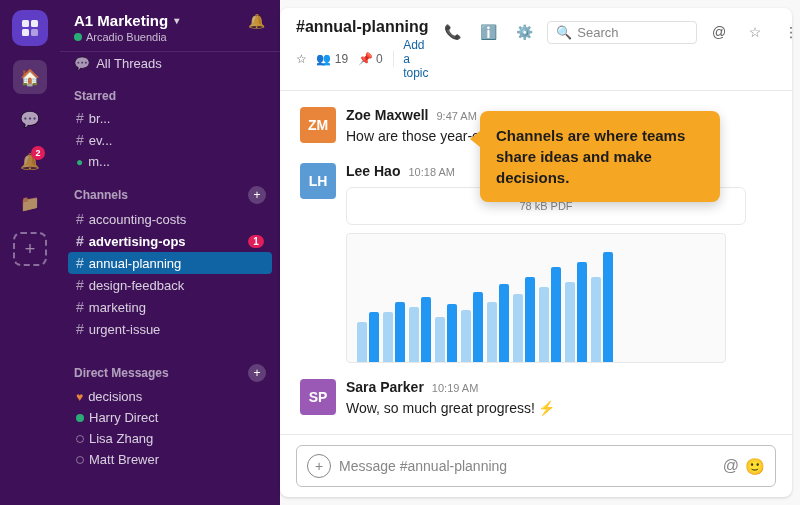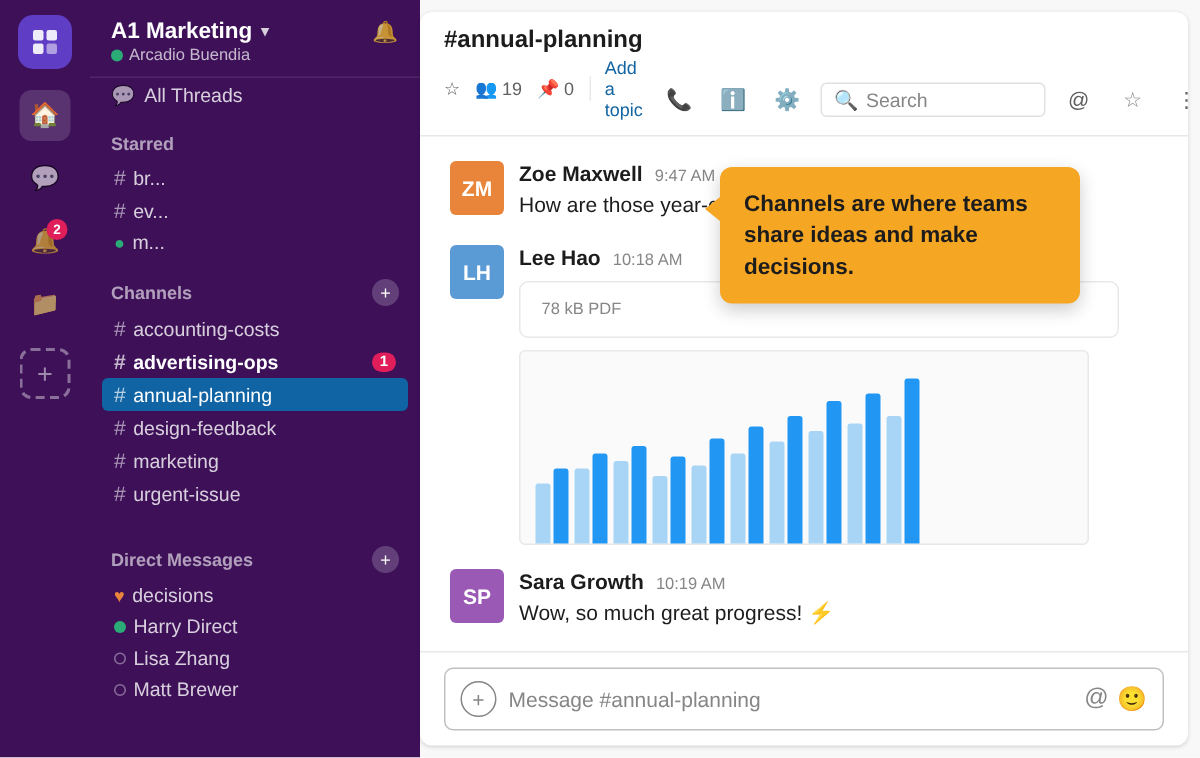--- a/index.html
+++ b/index.html
@@ -214,21 +214,21 @@
       background: white;
       border-radius: 8px;
       margin: 8px 8px 8px 0;
       overflow: hidden;
       box-shadow: 0 1px 3px rgba(0,0,0,0.15);
     }
 
     
     .channel-header {
       display: flex;
-      align-items: flex-end;
+      align-items: flex-start;
       padding: 10px 16px;
       border-bottom: 1px solid #e8e8e8;
       gap: 10px;
       flex-shrink: 0;
     }
     .channel-title {
       font-size: 16px;
       font-weight: 700;
       color: #1d1c1d;
     }
@@ -350,20 +350,21 @@
     }
     .attachment-title {
       font-weight: 700;
       font-size: 13px;
       color: #1264a3;
       margin-bottom: 2px;
     }
     .attachment-sub {
       font-size: 11px;
       color: #868686;
+      text-align: center;
     }
 
     
     .bar-chart {
       display: flex;
       align-items: flex-end;
       gap: 4px;
       height: 130px;
       padding: 10px 10px 0;
       border: 1px solid #e8e8e8;
@@ -670,21 +671,21 @@
           </div>
       </div>
     </div>
 
     <div class="message-row">
       <div class="avatar">
         <div class="avatar-img" style="background:#9b59b6;">SP</div>
       </div>
       <div class="message-content">
         <div class="message-header">
-          <span class="message-author">Sara Growth</span>
+          <span class="message-author">Sara Parker</span>
           <span class="message-time">10:19 AM</span>
         </div>
         <div class="message-text">Wow, so much great progress! ⚡</div>
       </div>
     </div>
 
     <div class="tooltip-overlay">
       <div class="tooltip-arrow"></div>
       <span>Channels are where teams share ideas and make decisions.</span>
     </div>

